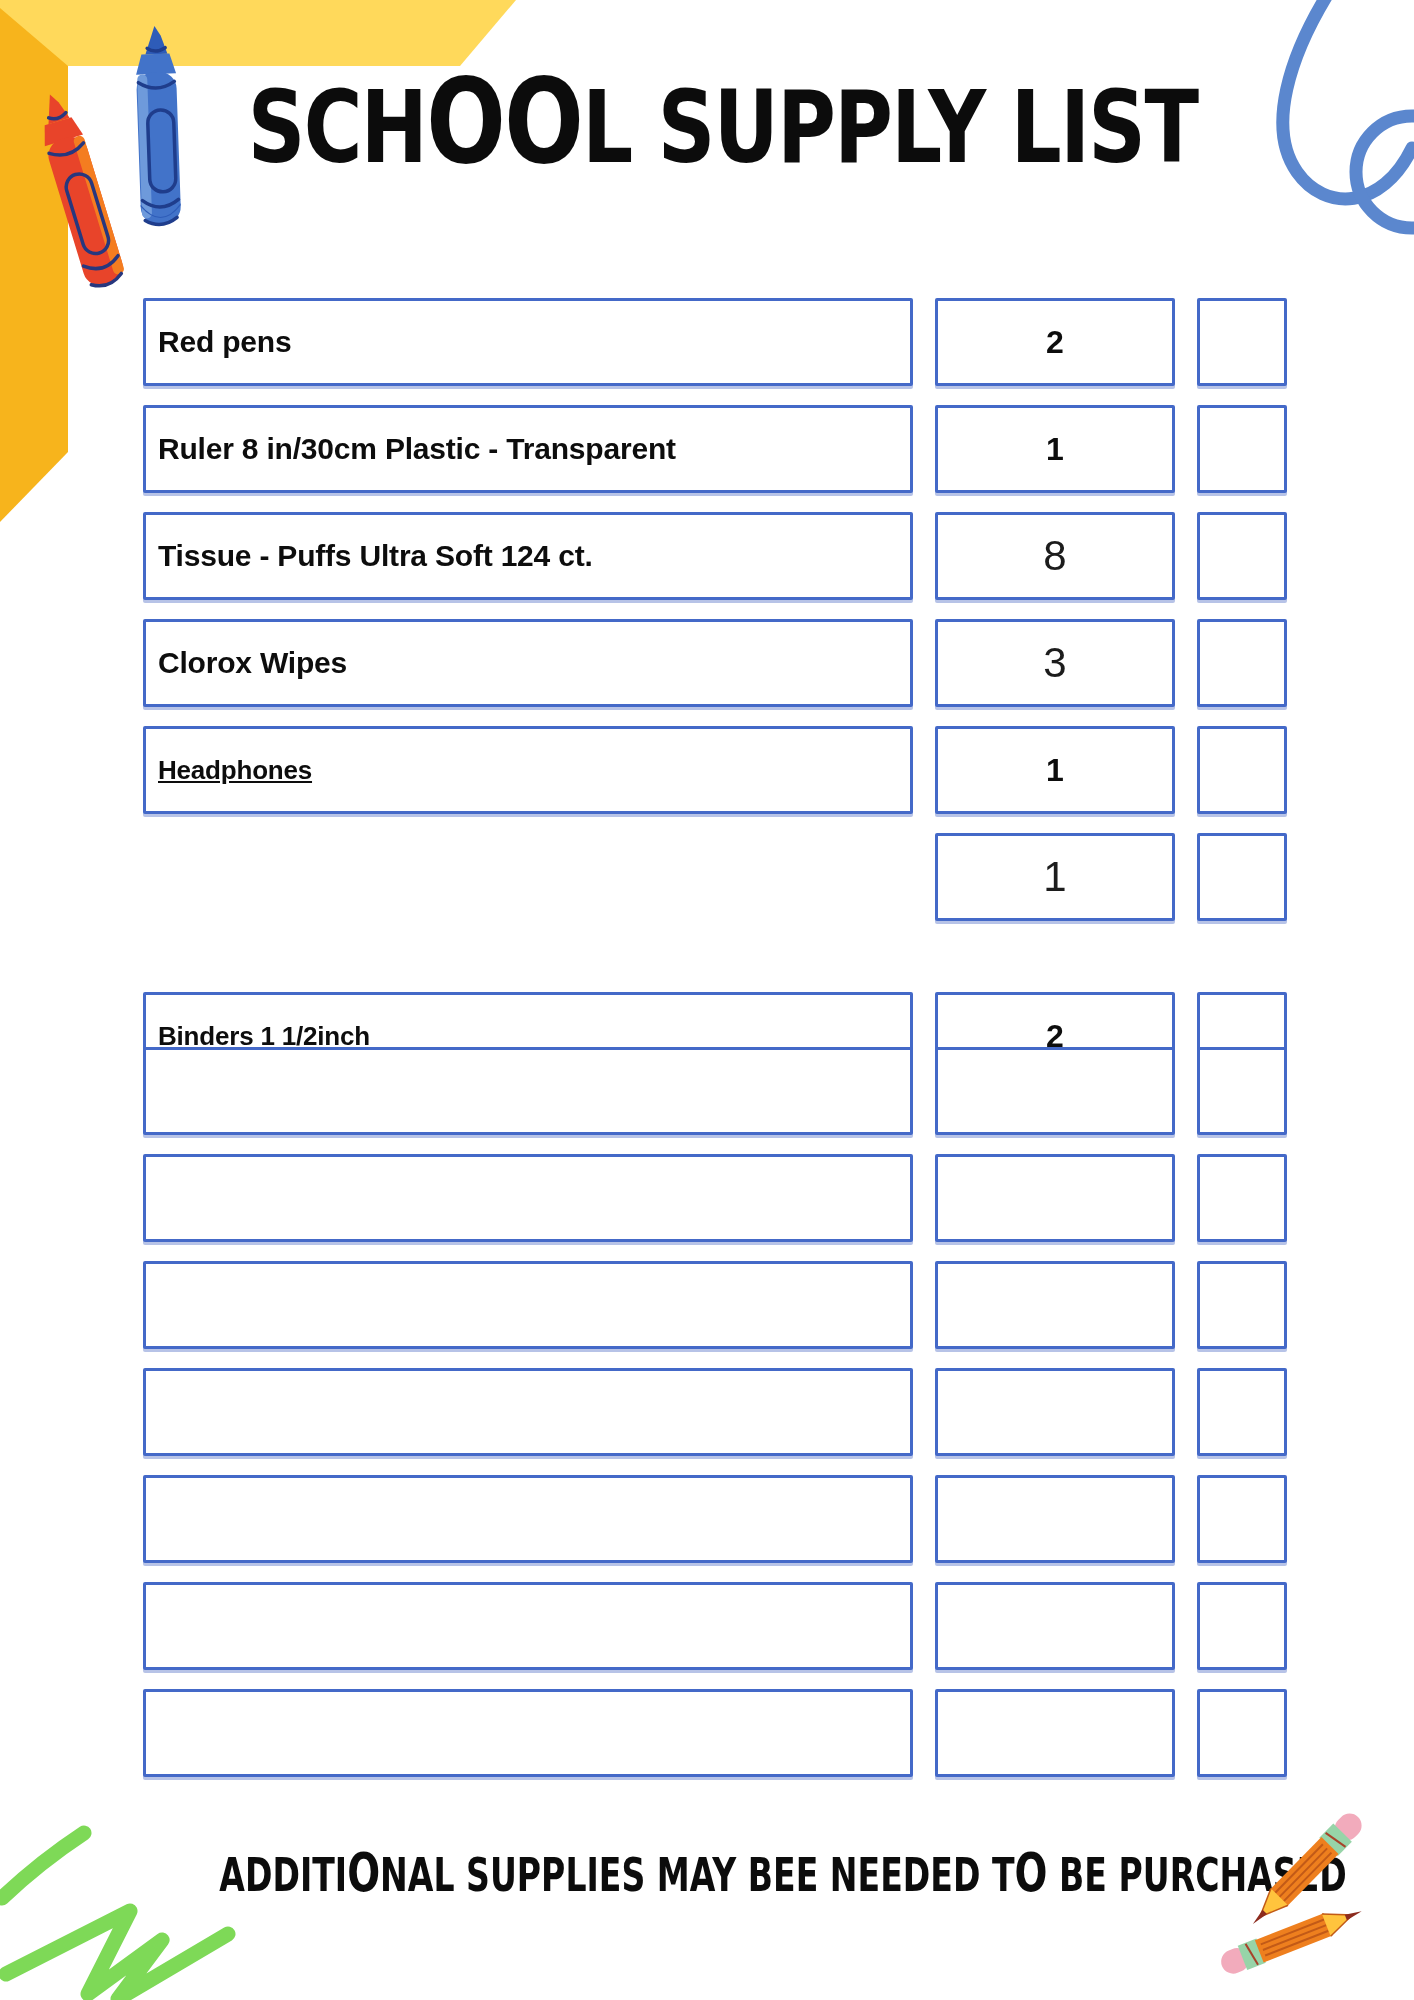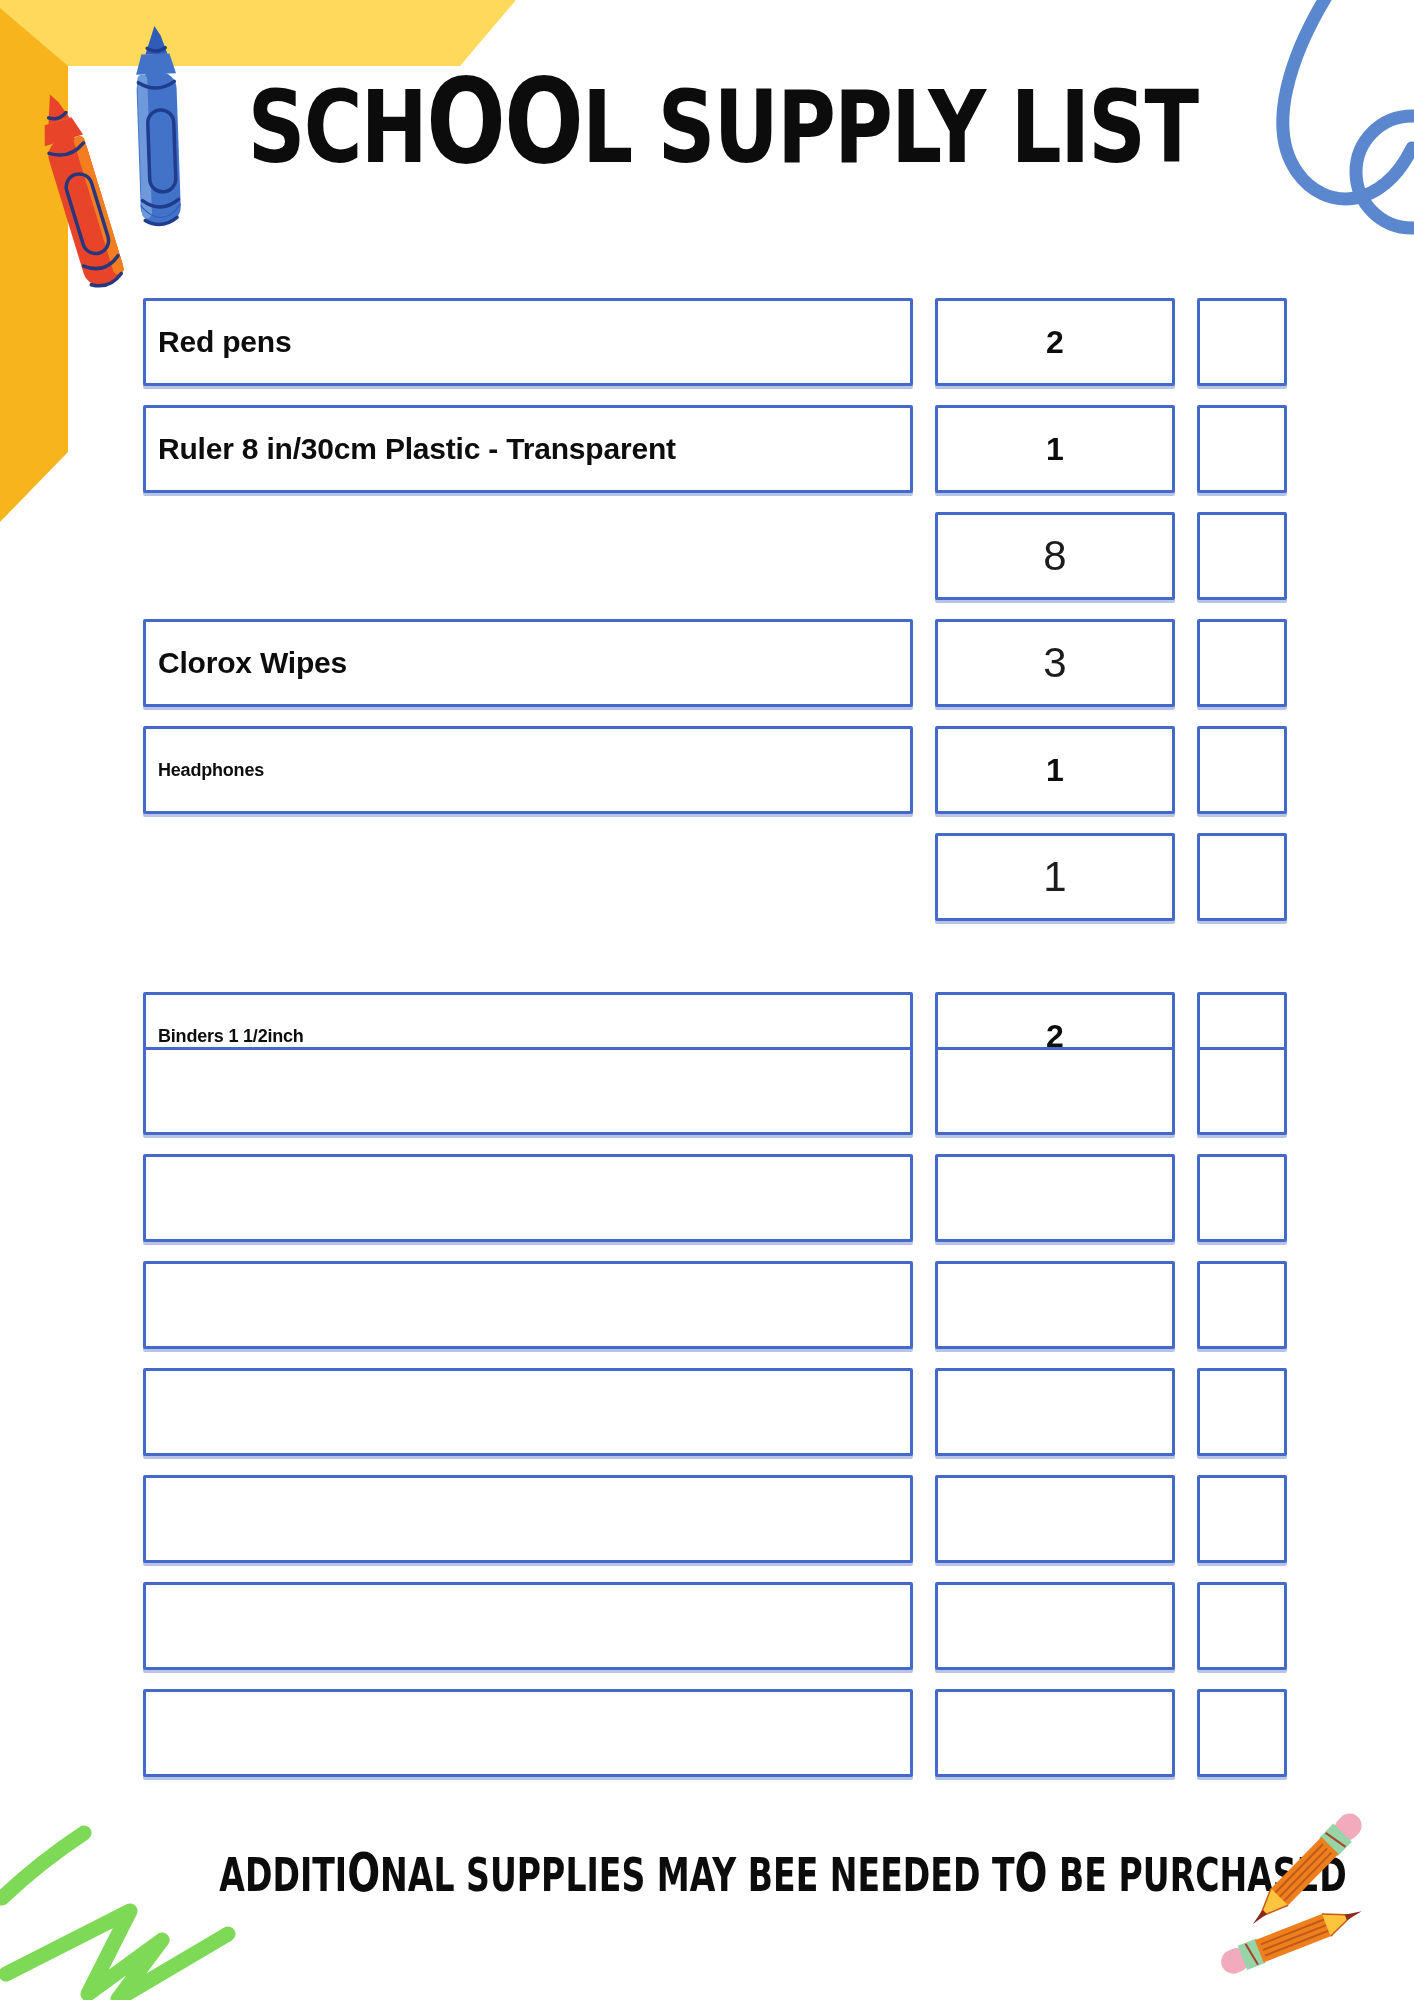--- a/index.html
+++ b/index.html
@@ -22,21 +22,21 @@
   
   .row{position:absolute;left:0;width:1414px;height:88px;}
   .cell{
     position:absolute;top:0;height:88px;box-sizing:border-box;
     border:3px solid #4469c8;border-radius:2px;background:#ffffff;
     box-shadow:0 3px 0 rgba(76,106,195,.4);
     display:flex;align-items:center;
   }
   .cell.item{left:143px;width:770px;padding-left:12px;font-weight:bold;letter-spacing:-.2px;}
   .cell.item.lg{font-size:30px;}
-  .cell.item.md{font-size:18px;}
+  .cell.item.md{font-size:26px;text-decoration:underline;}
   .cell.qty{left:935px;width:240px;justify-content:center;}
   .cell.qty.qbold{font-weight:bold;font-size:32px;}
   .cell.qty.qlight{font-weight:normal;font-size:42px;color:#1c1c1c;}
   .cell.check{left:1197px;width:90px;}
   
   .footer-wrap{
     position:absolute;left:0;top:1846px;width:1414px;height:60px;
     text-align:center;line-height:54px;white-space:nowrap;
   }
   .footer-inner{
@@ -103,20 +103,21 @@
     <div class="cell item lg">Red pens</div>
     <div class="cell qty qbold">2</div>
     <div class="cell check"></div>
   </div>
   <div class="row" style="top:405px">
     <div class="cell item lg">Ruler 8 in/30cm Plastic - Transparent</div>
     <div class="cell qty qbold">1</div>
     <div class="cell check"></div>
   </div>
   <div class="row" style="top:512px">
+    <div class="cell item lg">Tissue - Puffs Ultra Soft 124 ct.</div>
     <div class="cell qty qlight">8</div>
     <div class="cell check"></div>
   </div>
   <div class="row" style="top:619px">
     <div class="cell item lg">Clorox Wipes</div>
     <div class="cell qty qlight">3</div>
     <div class="cell check"></div>
   </div>
   <div class="row" style="top:726px">
     <div class="cell item md">Headphones</div>

